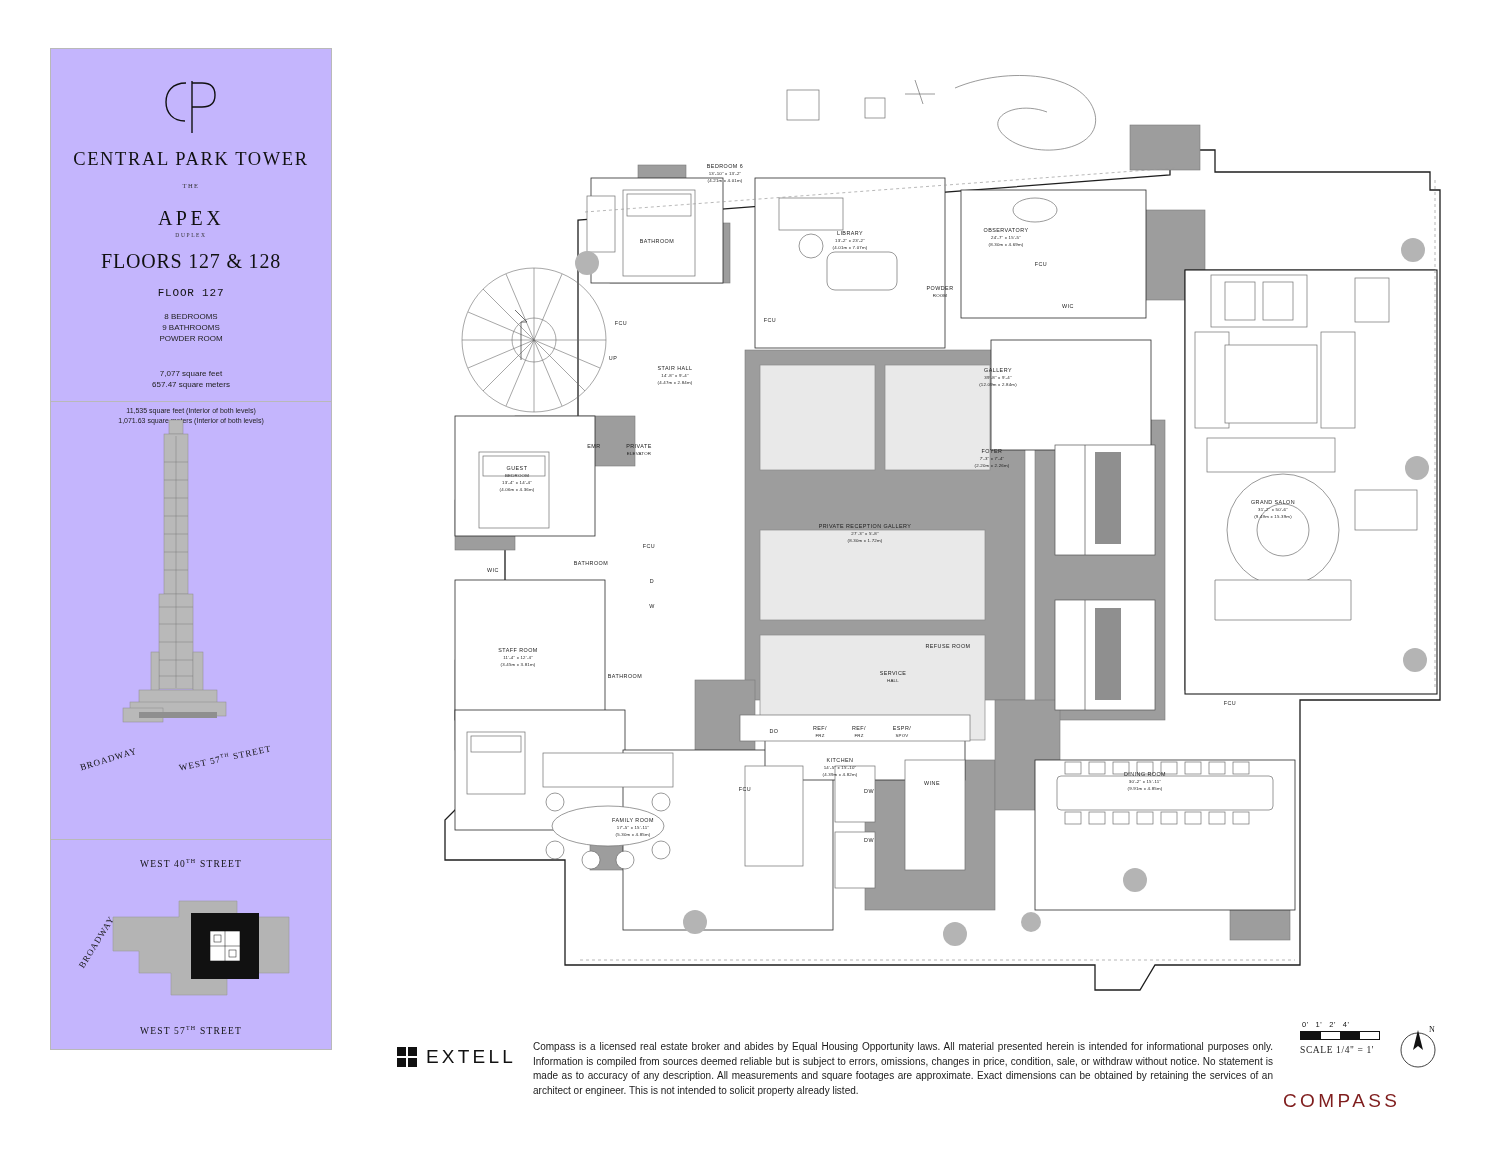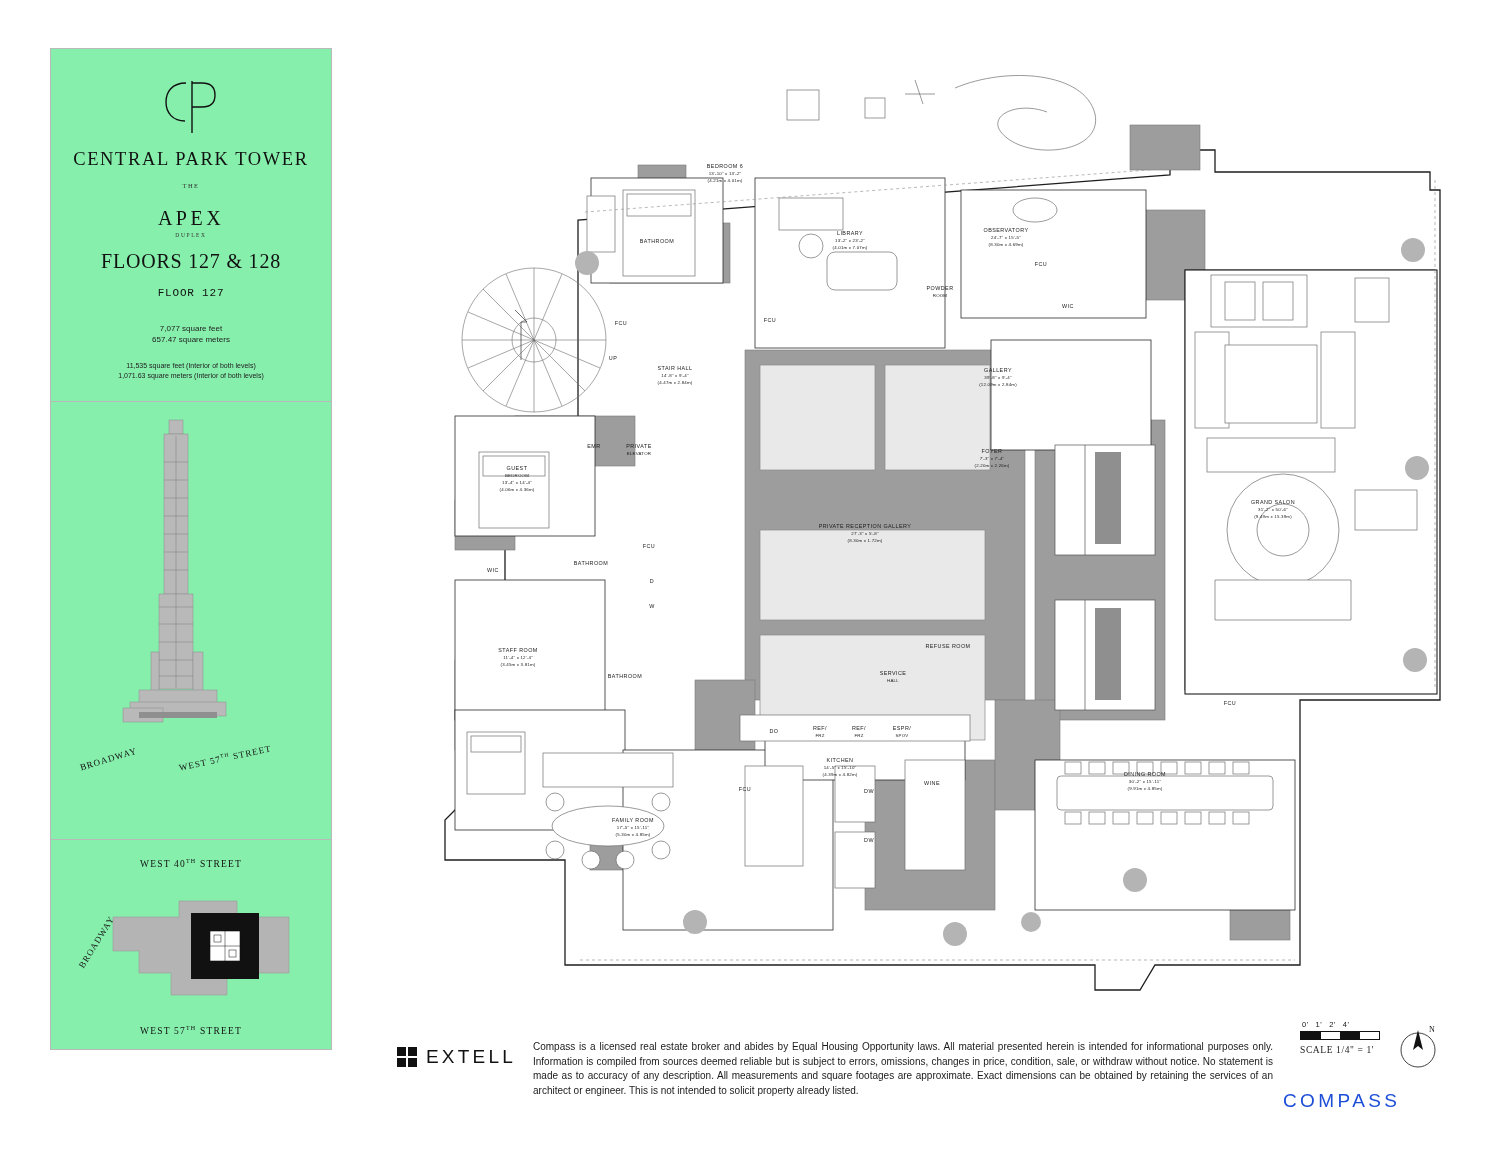--- a/index.html
+++ b/index.html
@@ -6,21 +6,21 @@
   body{
     width:1491px;height:1152px;background:#fff;
     font-family:"Liberation Sans",sans-serif;color:#1a1a1a;
     position:relative;overflow:hidden;
   }
   .page{position:absolute;inset:0;}
 
   
   .left-panel{
     position:absolute;left:50px;top:48px;width:280px;height:1000px;
-    border:1px solid #b9b9b9;background:#86efac;
+    border:1px solid #b9b9b9;background:#c4b5fd;
   }
   .panel-sec{border-bottom:1px solid #b9b9b9;}
   .panel-sec:last-child{border-bottom:none;}
   .sec-title{height:352px;position:relative;text-align:center;}
   .logo-mark{margin:0 auto;padding-top:26px;width:70px;height:64px;position:relative;}
   .logo-mark svg{display:block;}
   .brand{
     font-family:"Liberation Serif",serif;font-size:18.5px;letter-spacing:1.6px;
     margin-top:10px;color:#111;
   }
@@ -56,21 +56,21 @@
   .footer{position:absolute;left:0;right:0;bottom:28px;height:110px;}
   .extell{position:absolute;left:396px;top:32px;font-family:"Liberation Sans",sans-serif;
     font-size:19px;letter-spacing:3.2px;color:#111;display:flex;align-items:center;gap:8px;}
   .disclaimer{position:absolute;left:533px;top:26px;width:740px;font-size:10px;line-height:14.6px;color:#1a1a1a;text-align:justify;}
   .scale-box{position:absolute;left:1300px;top:6px;width:105px;}
   .scale-ticks{font-size:7.5px;letter-spacing:.5px;color:#111;display:flex;gap:7px;padding-left:2px;}
   .scale-bar{margin-top:2px;display:flex;height:7px;width:78px;border:1px solid #111;}
   .scale-bar div{flex:1;}
   .scale-txt{margin-top:5px;font-family:"Liberation Serif",serif;font-size:9.5px;letter-spacing:.6px;}
   .compass-rose{position:absolute;left:1390px;top:4px;width:56px;height:56px;}
-  .compass-logo{position:absolute;left:1283px;top:76px;font-size:19px;letter-spacing:3.4px;color:#1d4ed8;}
+  .compass-logo{position:absolute;left:1283px;top:76px;font-size:19px;letter-spacing:3.4px;color:#7f1d1d;}
 </style>
 </head>
 <body>
 
 <div class="page">
 
   <div class="left-panel">
 
     <div class="panel-sec sec-title">
       <div class="logo-mark">
@@ -79,20 +79,25 @@
           <path d="M36 6 L36 58" fill="none" stroke="#111" stroke-width="1.4"></path>
           <path d="M36 8 L46 8 C55 8 59 13 59 20 C59 27 55 32 46 32 L36 32" fill="none" stroke="#111" stroke-width="1.4"></path>
         </svg>
       </div>
       <div class="brand">CENTRAL PARK TOWER</div>
       <div class="the">THE</div>
       <div class="apex">APEX</div>
       <div class="duplex">DUPLEX</div>
       <div class="floors">FLOORS 127 &amp; 128</div>
       <div class="floor-one">FLOOR 127</div>
+      <div class="counts">
+        <div>8 BEDROOMS</div>
+        <div>9 BATHROOMS</div>
+        <div>POWDER ROOM</div>
+      </div>
       <div class="areas">
         <div>7,077 square feet</div>
         <div>657.47 square meters</div>
       </div>
       <div class="areas2">
         <div>11,535 square feet (Interior of both levels)</div>
         <div>1,071.63 square meters (Interior of both levels)</div>
       </div>
     </div>
 

